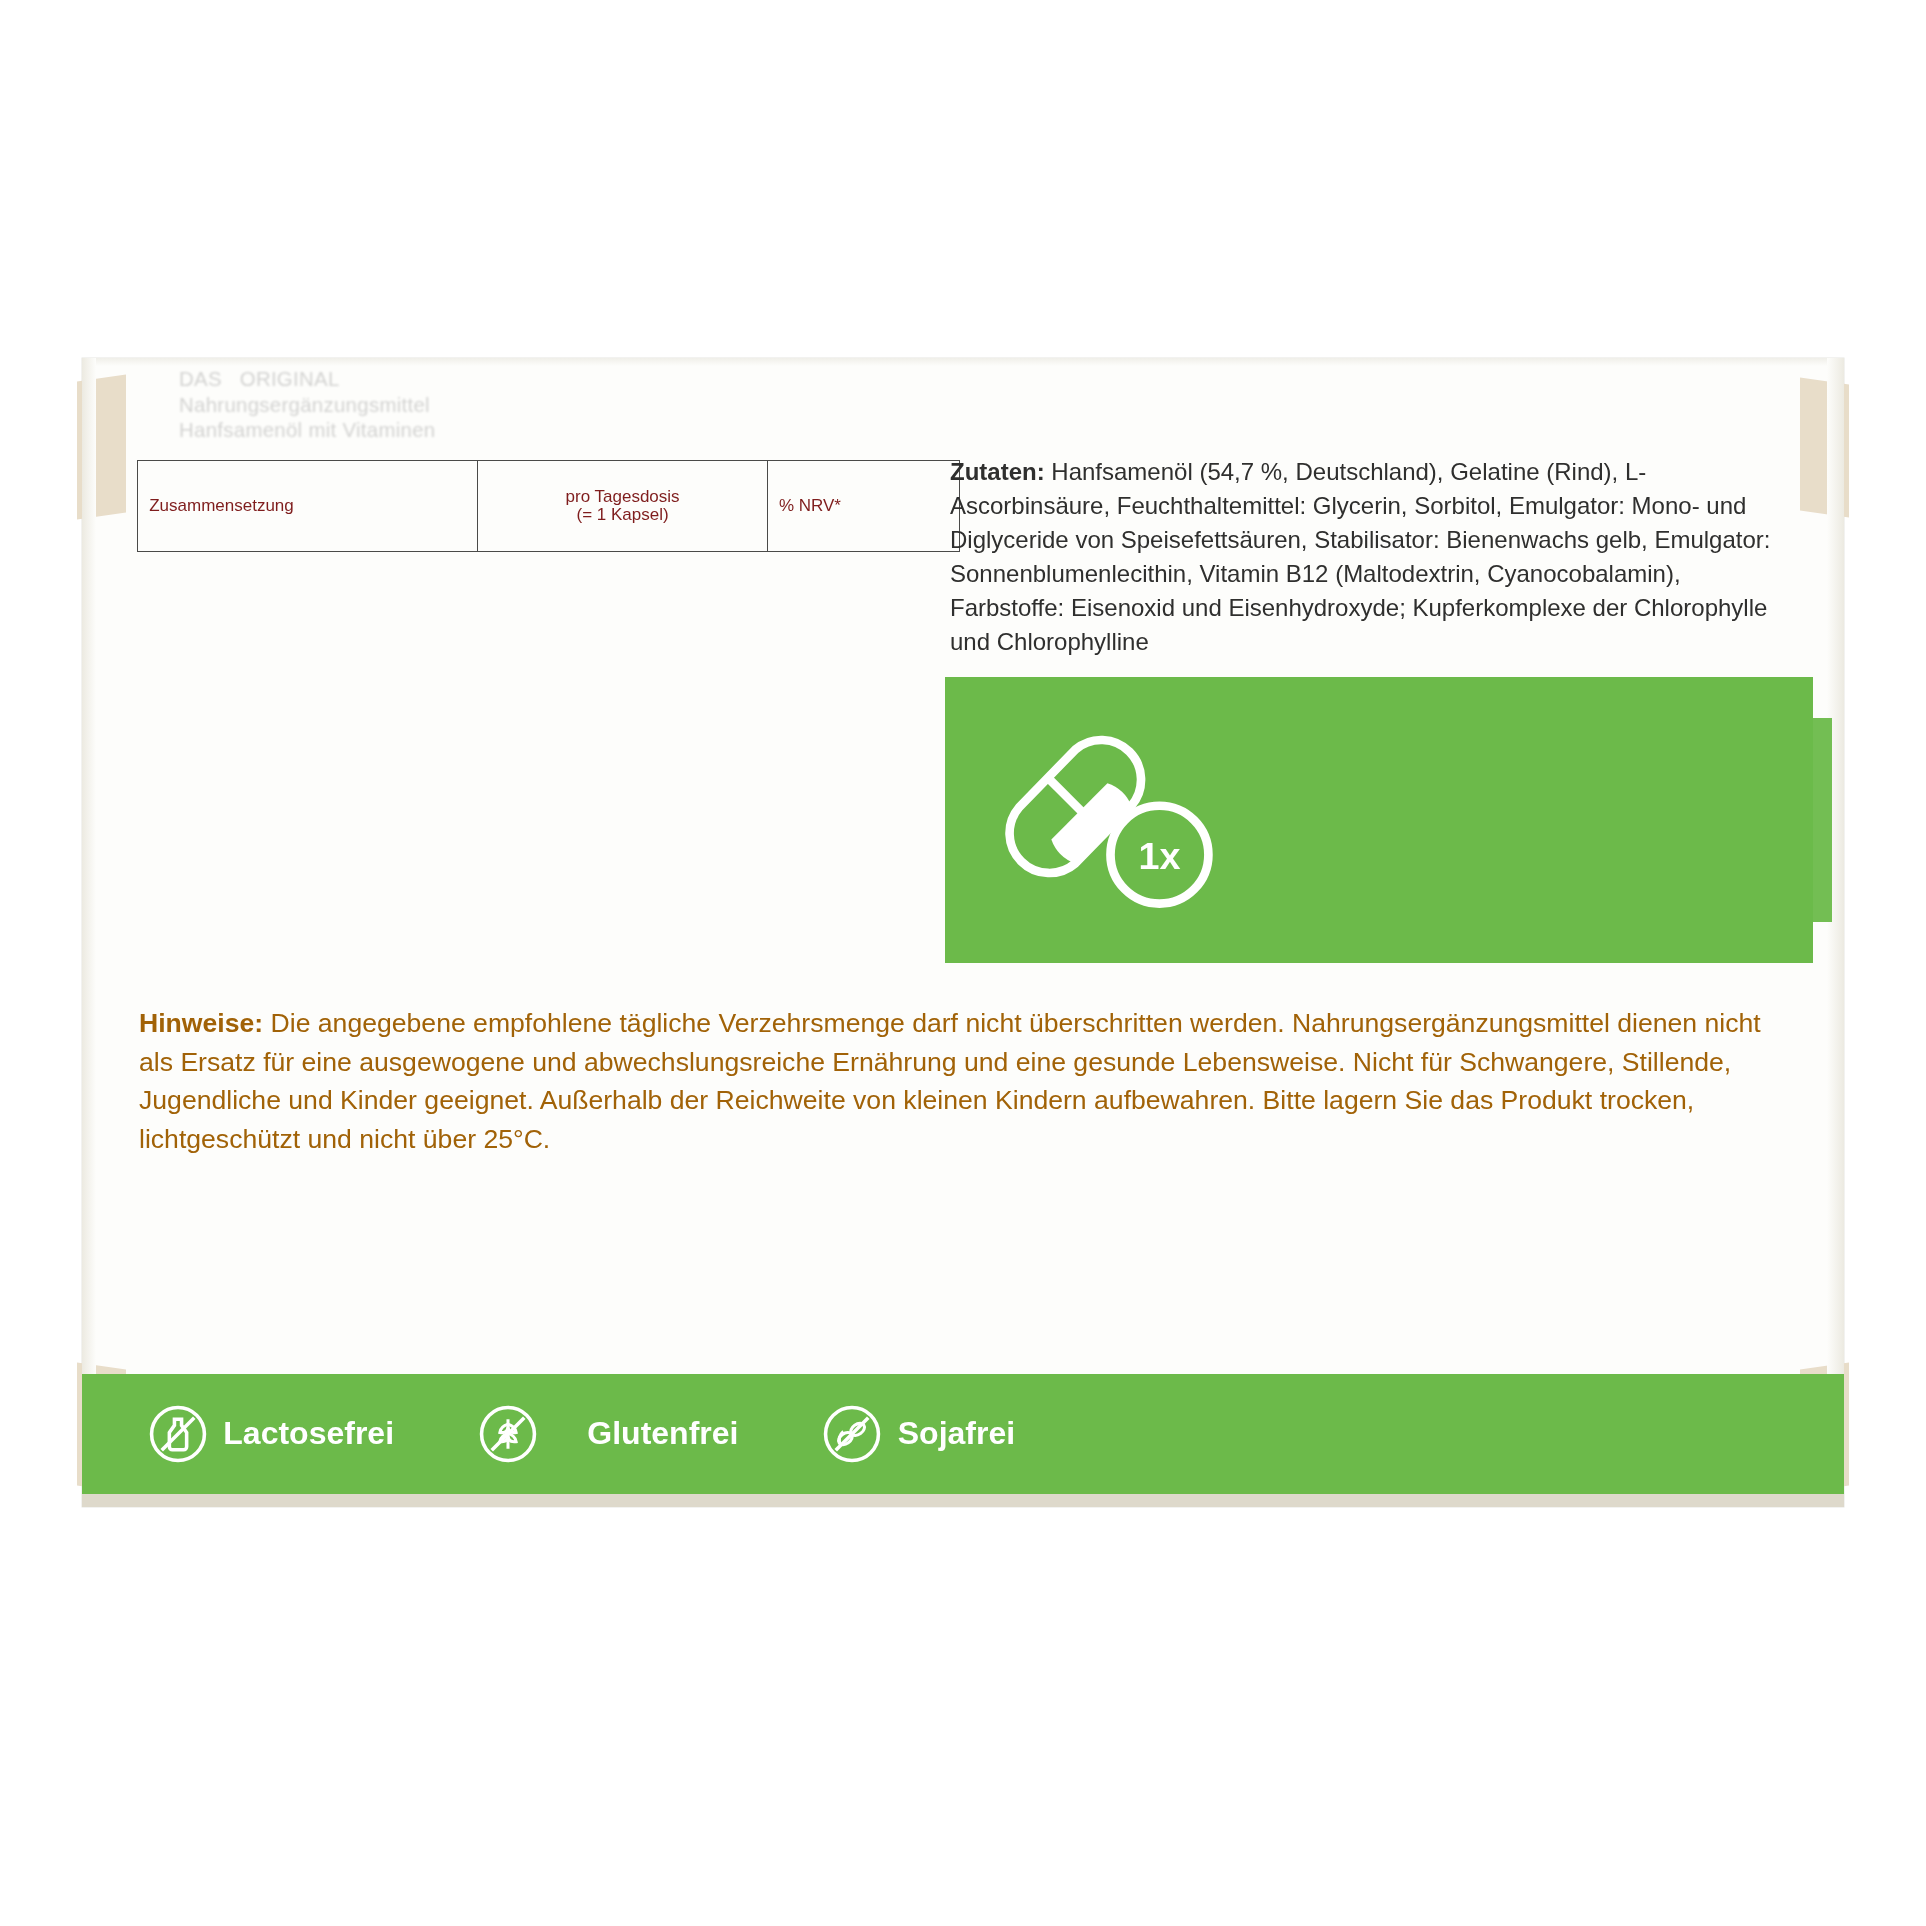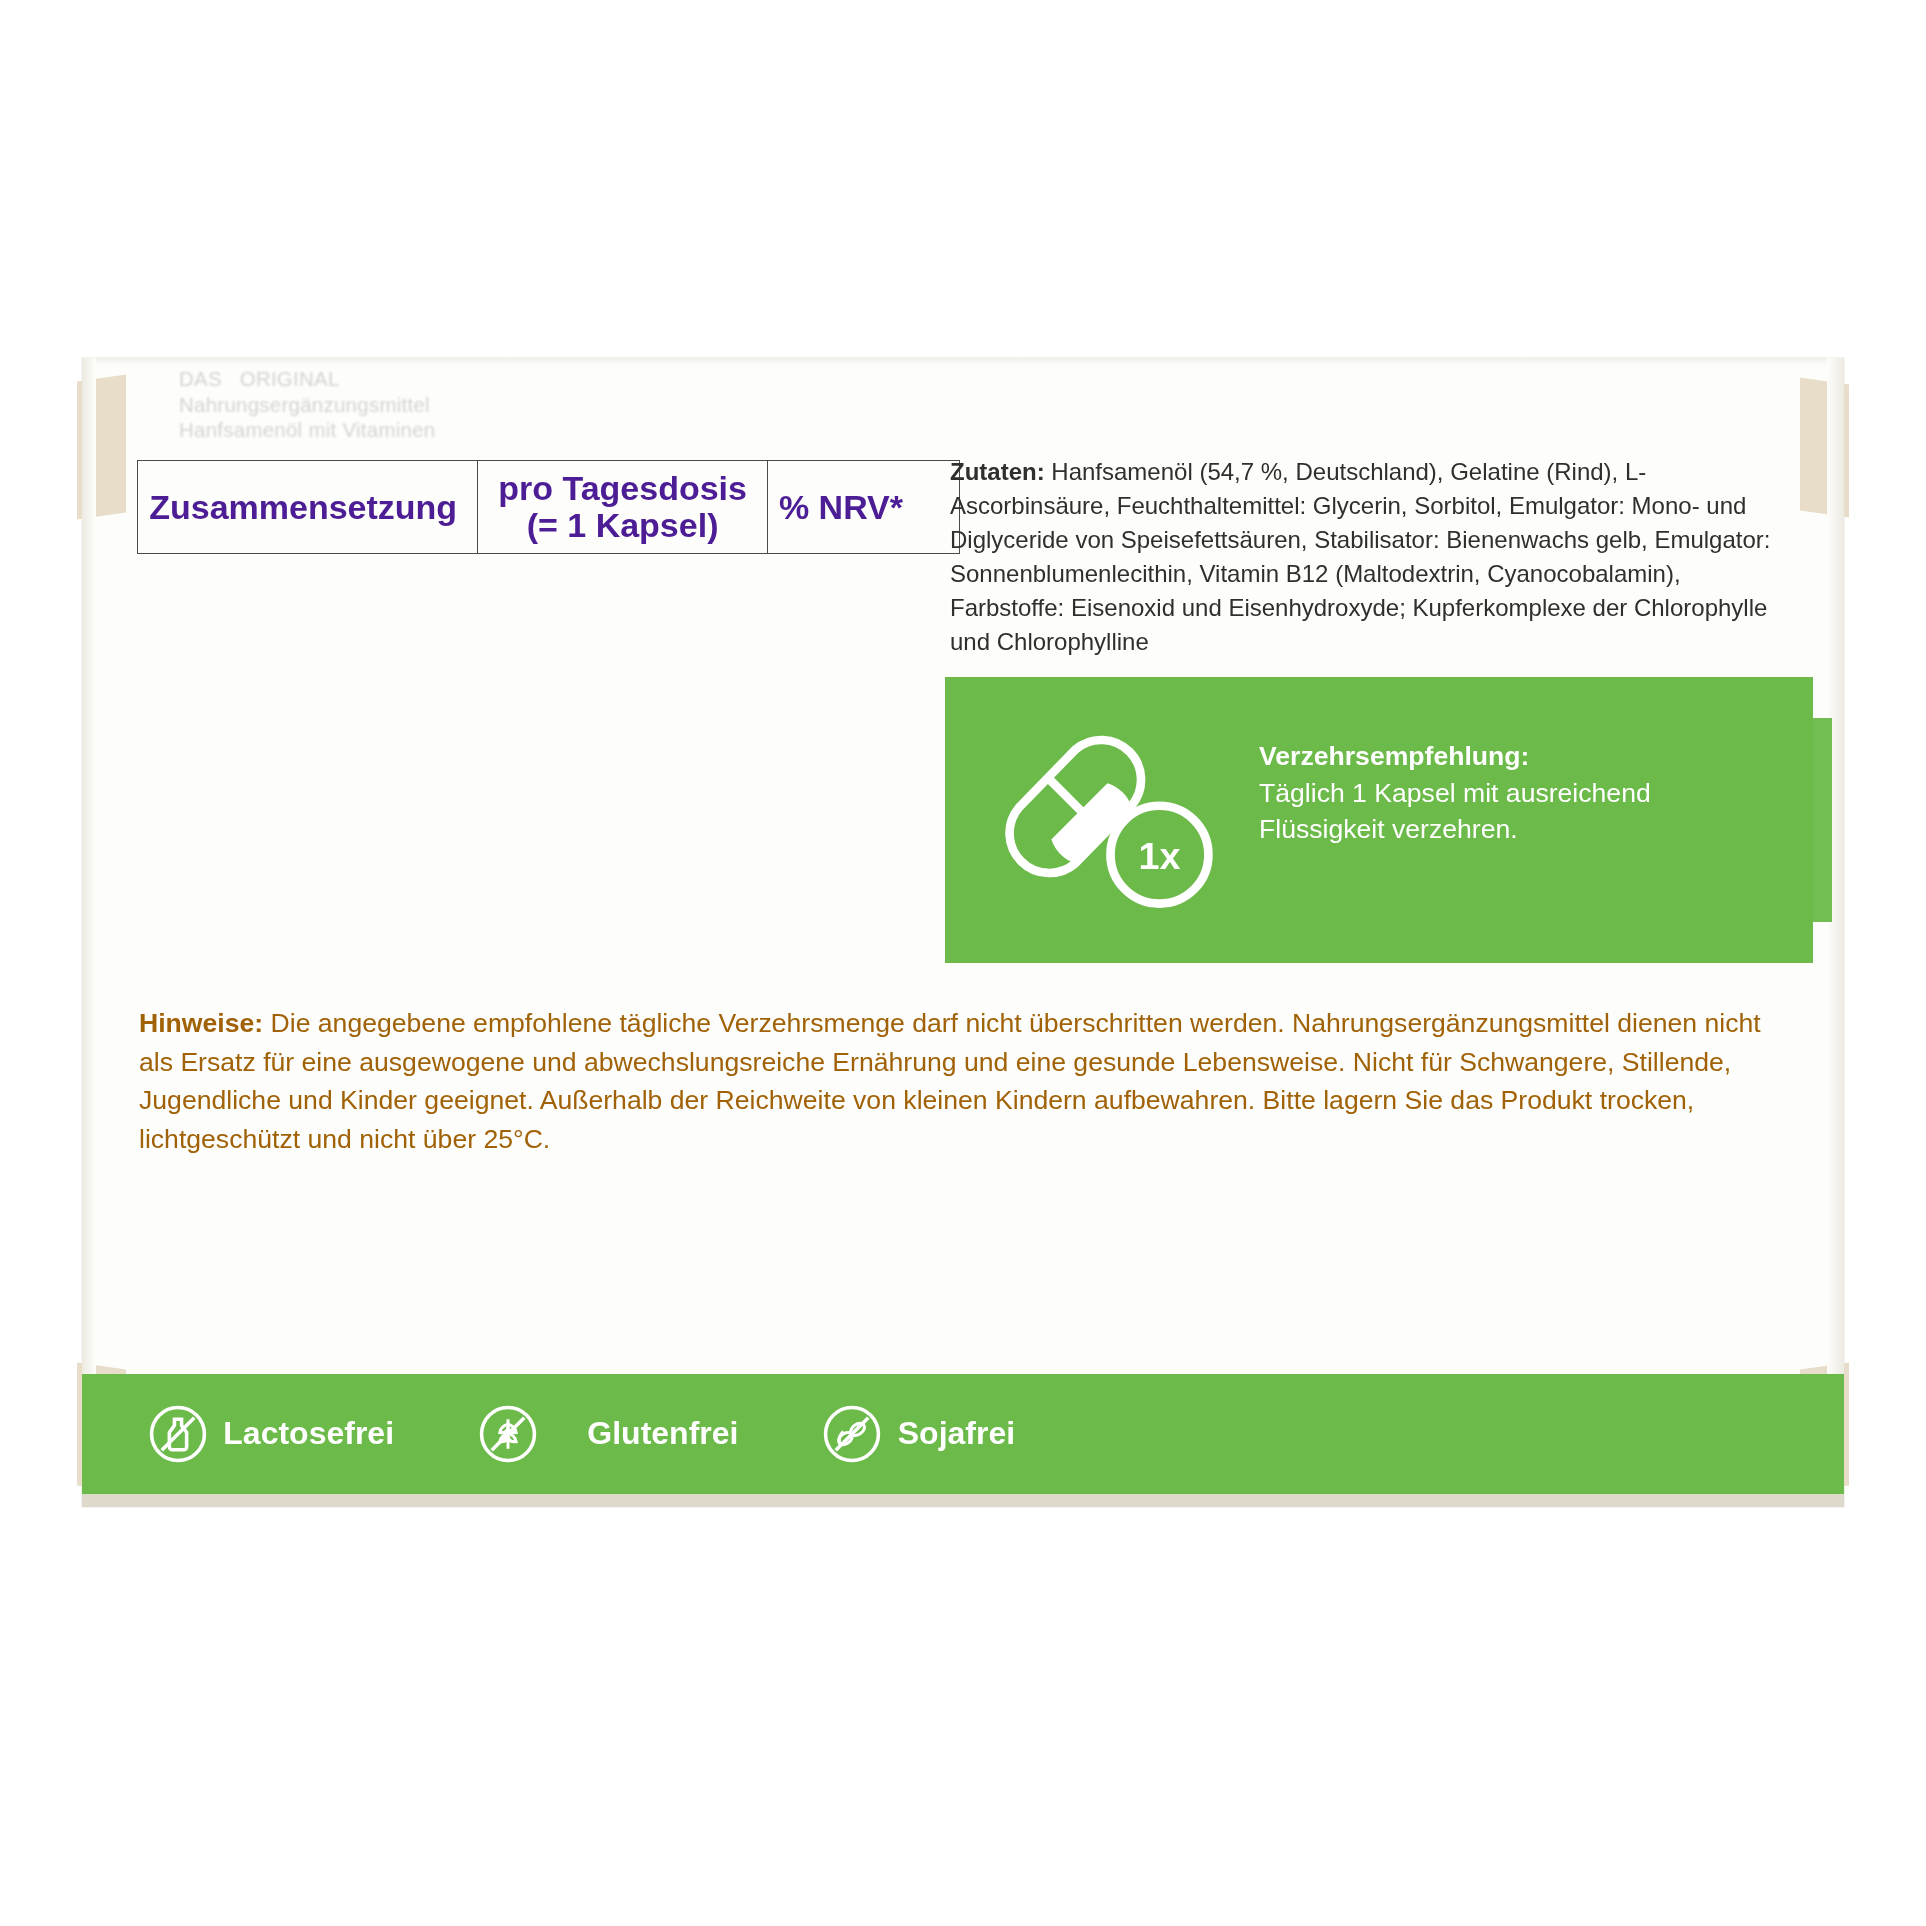--- a/index.html
+++ b/index.html
@@ -90,24 +90,24 @@
     top: 102px;
     width: 766px;
   }
   table.nutri {
     border-collapse: collapse;
     width: 751px;
     table-layout: fixed;
   }
   table.nutri td, table.nutri th {
     border: 1.5px solid #4a4a48;
-    color: #4c1d95;
-    font-weight: bold;
+    color: #7f1d1d;
+    font-weight: normal;
     padding: 9.2px 11.2px;
-    font-size: 34px;
+    font-size: 17px;
     vertical-align: middle;
   }
   table.nutri thead th {
     height: 72px;
     line-height: 1.08;
   }
   table.nutri tbody td {
     height: 59px;
   }
   .col-name  { width: 317px;  text-align: left; }
@@ -277,25 +277,20 @@
         <g fill="none" stroke="#ffffff" stroke-width="17">
           <path d="M55 175 L165 62 a78 78 0 0 1 110 110 L165 285 a78 78 0 0 1 -110 -110 Z"></path>
           <line x1="112" y1="118" x2="222" y2="228"></line>
         </g>
         <path d="M170 228 L228 170 a78 78 0 0 1 47 2 L165 285 a78 78 0 0 1 -47 -47 Z" fill="#ffffff" opacity="0"></path>
         <path d="M118 238 L228 128 a78 78 0 0 1 47 44 L165 285 a78 78 0 0 1 -47 -47 Z" fill="#ffffff"></path>
         <circle cx="330" cy="268" r="96" fill="none" stroke="#ffffff" stroke-width="17"></circle>
         <text x="330" y="296" text-anchor="middle" fill="#ffffff" font-family="Liberation Sans, sans-serif" font-size="74" font-weight="bold">1x</text>
       </svg>
 
-      <div class="rec-text">
-        <span class="rec-title">Verzehrsempfehlung:</span>
-        <span>Täglich 1 Kapsel mit ausreichend</span><br>
-        <span>Flüssigkeit verzehren.</span>
-      </div>
     </div>
 
     <div class="hinweise">
       <b>Hinweise:</b><span> Die angegebene empfohlene tägliche Verzehrsmenge darf nicht überschritten werden. Nahrungsergänzungsmittel dienen nicht als Ersatz für eine ausgewogene und abwechslungsreiche Ernährung und eine gesunde Lebensweise. Nicht für Schwangere, Stillende, Jugendliche und Kinder geeignet. Außerhalb der Reichweite von kleinen Kindern aufbewahren. Bitte lagern Sie das Produkt trocken, lichtgeschützt und nicht über 25°C.</span>
     </div>
 
     <div class="claim-bar">
 
       <div class="claim claim-1">
         <svg class="cicon" width="60" height="60" viewBox="0 0 118 118">

